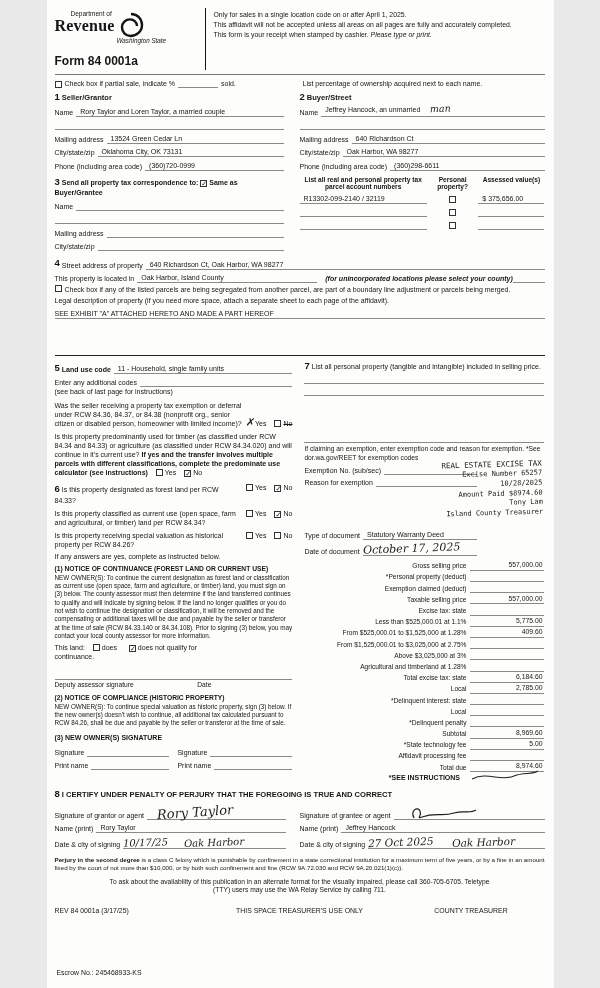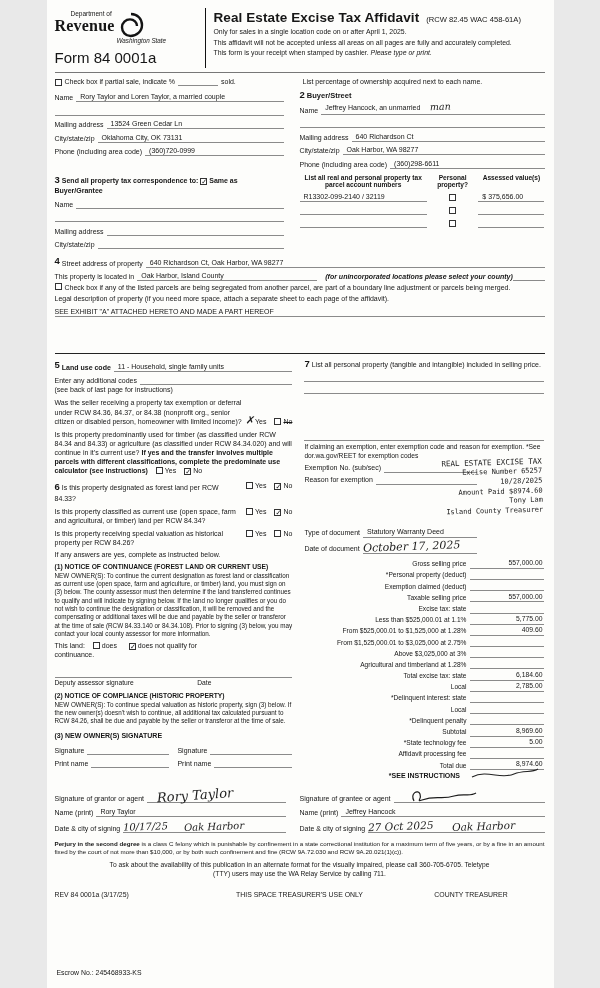--- a/index.html
+++ b/index.html
@@ -28,21 +28,21 @@
   .sec-title { font-weight:bold; font-size:7.5px; }
 
   
   .header { display:flex; }
   .logo-col { width:150px; flex:none; padding-top:2px; }
   .logo-line { display:flex; align-items:flex-start; }
   .dept-top { font-size:6.5px; display:block; margin-left:16px; }
   .dept-name { font-family:"Liberation Serif","DejaVu Serif",serif; font-weight:bold; font-size:16px; display:block; margin-top:-2px; letter-spacing:0.2px; }
   .logo-swirl { margin-left:3px; margin-top:2px; }
   .dept-sub { font-size:6.3px; margin-left:62px; margin-top:-3px; }
-  .form-no { font-weight:normal; font-size:15px; margin-top:3px; }
+  .form-no { font-weight:bold; font-size:12px; margin-top:9px; }
   .title-col { border-left:1.5px solid #111; padding-left:8px; flex:1; padding-top:1px; }
   .form-title { font-weight:bold; font-size:13.5px; letter-spacing:0.1px; }
   .rcw { font-size:7.6px; padding-left:5px; }
   .hnote { font-size:6.9px; margin-top:1.5px; }
 
   .partial-row { display:flex; border-top:1px solid #777; margin-top:4px; padding-top:4px; }
   .partial-left { width:50%; display:flex; align-items:flex-end; gap:3px; }
   .partial-right { width:50%; padding-left:3px; }
 
   .two-col { display:flex; margin-top:3px; }
@@ -124,42 +124,39 @@
         <span class="logo-swirl">
           <svg width="26" height="26" viewBox="0 0 26 26" aria-hidden="true">
             <path d="M13 2 C19.5 2 24 7 24 13 C24 19.5 18.5 24 12.5 24 C7.5 24 4 20 4 15.2 C4 10.5 7.8 7.4 12 7.4 C16 7.4 19 10.3 19 14" fill="none" stroke="#141414" stroke-width="2.4"></path>
           </svg>
         </span>
       </div>
       <div class="dept-sub ital">Washington State</div>
       <div class="form-no">Form 84 0001a</div>
     </div>
     <div class="title-col">
-      <div>
-        <span class="form-title">Real Estate Excise Tax Affidavit</span>
-        <span class="rcw">(RCW 82.45 WAC 458-61A)</span>
-      </div>
       <div class="hnote">Only for sales in a single location code on or after April 1, 2025.</div>
       <div class="hnote">This affidavit will not be accepted unless all areas on all pages are fully and accurately completed.</div>
       <div class="hnote"><span>This form is your receipt when stamped by cashier. </span><span class="ital">Please type or print.</span></div>
     </div>
   </div>
 
   <div class="partial-row">
     <div class="partial-left">
       <span class="cb"></span>
       <span>Check box if partial sale, indicate %</span>
       <span class="blank w40"></span>
       <span>sold.</span>
     </div>
     <div class="partial-right">List percentage of ownership acquired next to each name.</div>
   </div>
 
   <div class="two-col">
     <div class="col left">
+      <div><span class="sec-num">1</span><span class="sec-title">Seller/Grantor</span></div>
       <div class="frow">
           <span class="lbl">Name</span>
           <span class="fill val">Rory Taylor and Loren Taylor, a married couple</span>
         </div>
       <div class="frow">
           <span class="fill"></span>
         </div>
       <div class="frow">
           <span class="lbl">Mailing address</span>
           <span class="fill val">13524 Green Cedar Ln</span>
@@ -492,20 +489,21 @@
       <div class="see-instr">
         <span>*SEE INSTRUCTIONS</span>
         <svg width="70" height="14" viewBox="0 0 70 14" style="position:absolute; right:4px; top:-4px;" aria-hidden="true">
           <path d="M2 10 C 18 2, 30 13, 44 7 C 54 3, 62 6, 68 2" fill="none" stroke="#222" stroke-width="1.1"></path>
         </svg>
       </div>
     </div>
   </div>
 
   <div class="sec8">
+    <div class="sec8-head"><span class="sec-num">8</span><span>I CERTIFY UNDER PENALTY OF PERJURY THAT THE FOREGOING IS TRUE AND CORRECT</span></div>
     <div class="sec8-cols">
       <div class="sec8-col left">
         <div class="sigrow">
           <span class="lbl">Signature of grantor or agent</span>
           <span class="fill"><span class="hand sig-script">Rory Taylor</span></span>
         </div>
         <div class="frow">
           <span class="lbl">Name (print)</span>
           <span class="fill val">Rory Taylor</span>
         </div>

